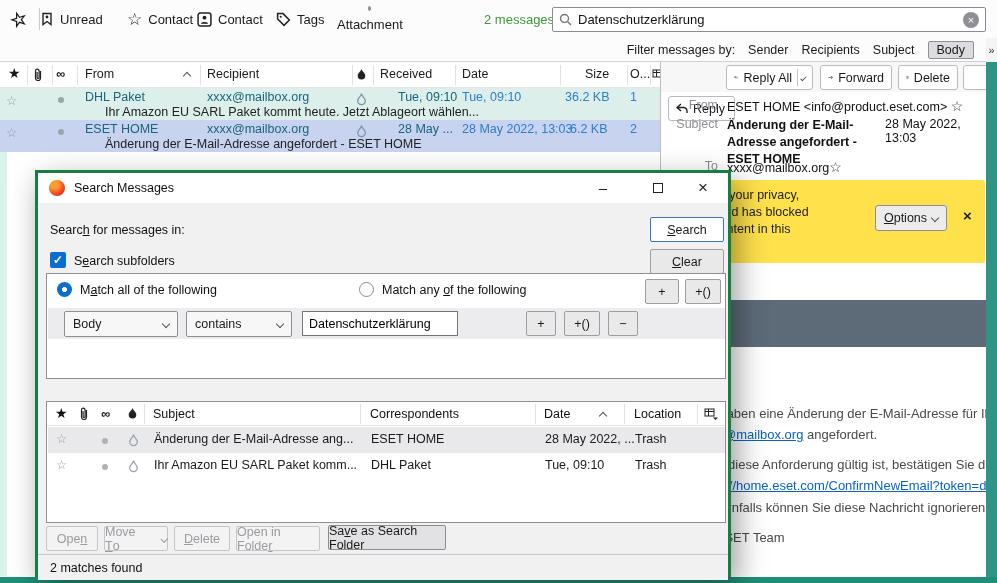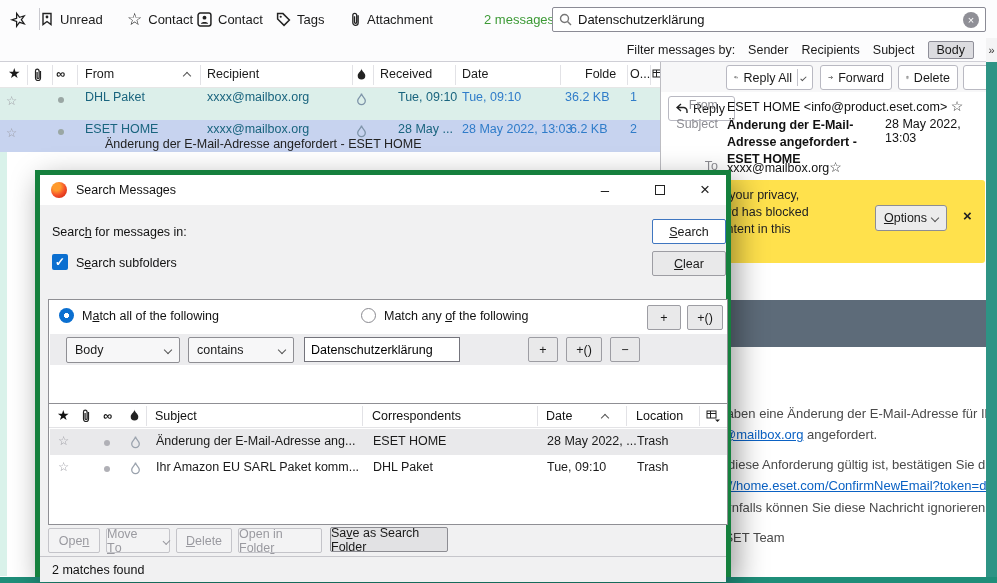--- a/index.html
+++ b/index.html
@@ -51,21 +51,21 @@
   #slateband { position:absolute; left:0; top:238px; width:325px; height:47px; background:#5d6b79; }
   .bodyline { position:absolute; left:36px; font-size:13px; color:#4a4a4a; white-space:nowrap; }
   .mlink { color:#0b62c4; text-decoration:underline; }
 
   
   #rstriptop { left:986px; top:38px; width:11px; height:24px; background:#f4f4f5; color:#333; font-size:11px; text-align:center; line-height:24px; }
   #rstrip { left:986px; top:62px; width:11px; height:521px; background:#2e9485; }
   #bottombar { left:0; top:577px; width:997px; height:6px; background:#1f8e79; }
 
   
-  #dlg { left:35px; top:170px; width:696px; height:407px; background:#f1f1f2; border:5px solid #15803d; box-shadow:6px 10px 28px rgba(0,0,0,.4); z-index:10; }
+  #dlg { left:35px; top:170px; width:696px; height:407px; background:#f1f1f2; border:3px solid #15803d; box-shadow:6px 10px 28px rgba(0,0,0,.4); z-index:10; }
   #dlgtitle { position:absolute; left:0; top:0; width:100%; height:30px; background:#fff; }
   #tblogo { position:absolute; left:11px; top:7px; width:16px; height:16px; border-radius:50%; background:radial-gradient(circle at 35% 30%, #ff9b2d 0 25%, #f4502a 55%, #c41906 100%); }
   #dlgname { position:absolute; left:36px; top:8px; font-size:12.5px; color:#111; }
   .winctl { position:absolute; top:0; width:34px; height:30px; text-align:center; line-height:30px; color:#222; }
   .maxbox { display:inline-block; width:10px; height:10px; border:1px solid #222; margin-top:10px; }
   .ak { text-decoration:underline; }
   .dlbl { position:absolute; font-size:12.5px; color:#111; }
   .dd { position:absolute; height:26px; background:#f4f4f4; border:1px solid #8f8f94; border-radius:2px; display:flex; align-items:center; padding:0 8px; gap:7px; font-size:12.5px; }
   .dd .chev { margin-left:auto; }
   .dbtn { position:absolute; height:25px; background:#e9e9ea; border:1px solid #9d9da3; border-radius:2px; display:flex; align-items:center; justify-content:center; font-size:12.5px; }
@@ -113,21 +113,21 @@
         </svg>
       <span>Contact</span>
     </div>
     <div class="qbtn" style="left:272px;">
       <svg width="15" height="15" viewBox="0 0 14 14">
           <path d="M1.5 1.5h5l6 6-5 5-6-6z" fill="none" stroke="#222" stroke-width="1.4"></path>
           <circle cx="4.4" cy="4.4" r="1" fill="#222"></circle>
         </svg>
       <span>Tags</span>
     </div>
-    <div class="qbtn" style="left:346px;">
+    <div class="qbtn" style="left:333px;flex-direction:column;">
       <svg width="11" height="15" viewBox="0 0 10 14">
           <path d="M7.5 3v7a2.5 2.5 0 0 1-5 0V3a1.8 1.8 0 0 1 3.6 0v6.5a1 1 0 0 1-2 0V4" fill="none" stroke="#222" stroke-width="1.2"></path>
         </svg>
       <span>Attachment</span>
     </div>
 
     <div id="msgcount">2 messages</div>
 
     <div id="searchbox">
       <svg width="13" height="13" viewBox="0 0 13 13">
@@ -157,21 +157,21 @@
         </svg>
       <span class="hlbl" style="left:56px; font-weight:bold;">∞</span>
       <span class="hlbl" style="left:85px;">From</span>
       <span class="chev chev-up abs" style="left:184px; top:11px;"></span>
       <span class="hlbl" style="left:207px;">Recipient</span>
       <svg class="abs flame" style="left:356px; top:6px;" width="11" height="13" viewBox="0 0 10 12">
           <path d="M5 .5C5 3 1.5 4.2 1.5 7.2a3.5 3.5 0 0 0 7 0C8.5 4.2 5 3 5 .5z" fill="#222"></path>
         </svg>
       <span class="hlbl" style="left:380px;">Received</span>
       <span class="hlbl" style="left:462px;">Date</span>
-      <span class="hlbl" style="left:585px;">Folde</span>
+      <span class="hlbl" style="left:585px;">Size</span>
       <span class="hlbl" style="left:630px;">O...</span>
       <svg class="abs" style="left:652px; top:7px;" width="14" height="12" viewBox="0 0 14 12">
           <rect x="1" y="1" width="9" height="7" fill="none" stroke="#222"></rect>
           <path d="M1 3.5h9M4.5 1v7" stroke="#222"></path>
           <path d="M9 9.5h5l-2.5 2.5z" fill="#222"></path>
         </svg>
       <div class="colsep" style="left:27px;"></div>
         <div class="colsep" style="left:52px;"></div>
       <div class="colsep" style="left:77px;"></div>
         <div class="colsep" style="left:200px;"></div>
@@ -188,20 +188,21 @@
       <span class="dot abs" style="left:58px; top:9px;"></span>
       <span class="c sender" style="left:85px;">DHL Paket</span>
       <span class="c tealtxt" style="left:207px;">xxxx@mailbox.org</span>
       <svg class="abs flame" style="left:356px; top:5px;" width="11" height="13" viewBox="0 0 10 12">
           <path d="M5 .5C5 3 1.5 4.2 1.5 7.2a3.5 3.5 0 0 0 7 0C8.5 4.2 5 3 5 .5z" fill="none" stroke="#7d93a8" stroke-width="1.2"></path>
         </svg>
       <span class="c tealtxt" style="left:398px;">Tue, 09:10</span>
       <span class="c bluetxt" style="left:462px;">Tue, 09:10</span>
       <span class="c bluetxt" style="left:565px;">36.2 KB</span>
       <span class="c bluetxt" style="left:630px;">1</span>
+      <span class="preview">Ihr Amazon EU SARL Paket kommt heute. Jetzt Ablageort wählen...</span>
     </div>
 
     <div class="trow" style="top:58px; background:#c7d3ef;">
       <span class="c graystar" style="left:6px; top:5px;">☆</span>
       <span class="dot abs" style="left:58px; top:9px;"></span>
       <span class="c sender" style="left:85px;">ESET HOME</span>
       <span class="c tealtxt" style="left:207px;">xxxx@mailbox.org</span>
       <svg class="abs flame" style="left:356px; top:5px;" width="11" height="13" viewBox="0 0 10 12">
           <path d="M5 .5C5 3 1.5 4.2 1.5 7.2a3.5 3.5 0 0 0 7 0C8.5 4.2 5 3 5 .5z" fill="none" stroke="#7d93a8" stroke-width="1.2"></path>
         </svg>
@@ -297,21 +298,21 @@
         <span><span></span><span class="ak">S</span><span>earch</span></span>
       </div>
 
     <div id="checkbox">✓</div>
     <span class="dlbl" style="left:36px; top:81px;"><span>S</span><span class="ak">e</span><span>arch subfolders</span></span>
 
     <div class="dbtn" style="left:612px; top:76px; width:74px;">
         <span><span></span><span class="ak">C</span><span>lear</span></span>
       </div>
 
-    <div class="whitebox" style="top:124px; height:106px;">
+    <div class="whitebox" style="top:100px; height:106px;">
       <span class="radio radio-on" style="left:10px; top:8px;"></span>
       <span class="dlbl" style="left:33px; top:9px;"><span>M</span><span class="ak">a</span><span>tch all of the following</span></span>
       <span class="radio radio-off" style="left:312px; top:8px;"></span>
       <span class="dlbl" style="left:335px; top:9px;"><span>Match any </span><span class="ak">o</span><span>f the following</span></span>
       <div class="dbtn" style="left:598px; top:5px; width:34px;">+</div>
       <div class="dbtn" style="left:638px; top:5px; width:36px;">+()</div>
 
       <div class="abs" style="left:1px; top:34px; width:677px; height:31px; background:#ececee;">
         <div class="dd" style="left:16px; top:3px; width:114px; background:#f7f7f8;">
           <span>Body</span>

